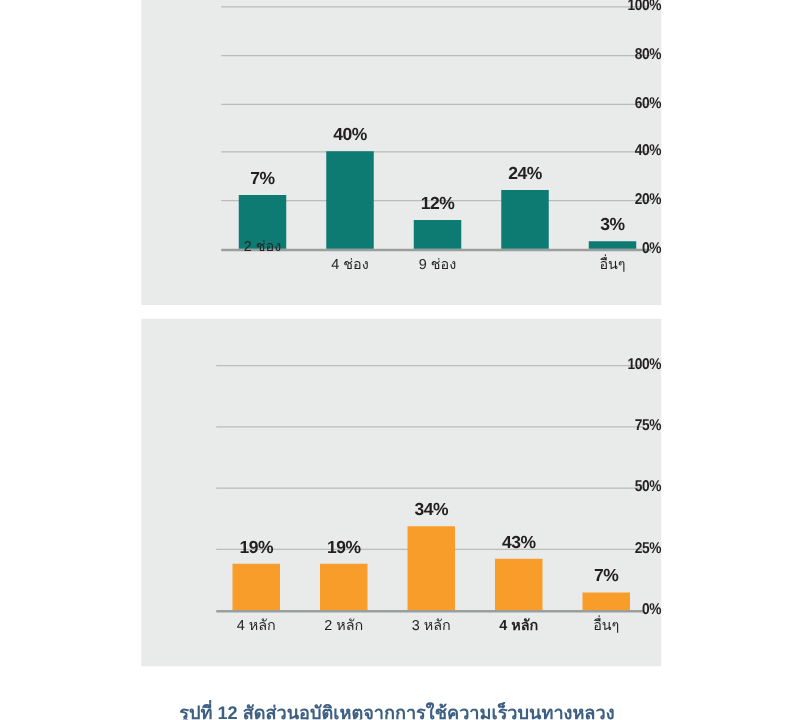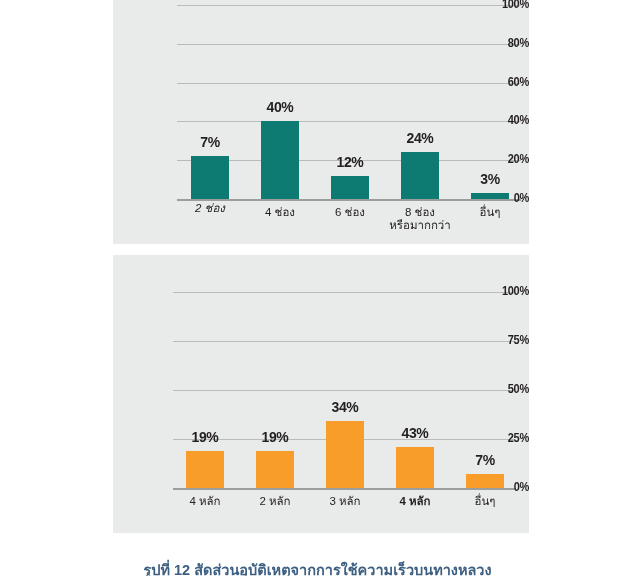--- a/index.html
+++ b/index.html
@@ -123,30 +123,29 @@
         <div class="gridline" style="top: 133.4px; left: 64px; right: 8px;"></div>
         <div class="ytick" style="top: 125.4px; width: 56px;">40%</div>
         <div class="gridline" style="top: 94.6px; left: 64px; right: 8px;"></div>
         <div class="ytick" style="top: 86.6px; width: 56px;">60%</div>
         <div class="gridline" style="top: 55.8px; left: 64px; right: 8px;"></div>
         <div class="ytick" style="top: 47.8px; width: 56px;">80%</div>
         <div class="gridline" style="top: 17px; left: 64px; right: 8px;"></div>
         <div class="ytick" style="top: 9px; width: 56px;">100%</div>
         <div class="bar teal" style="left: 78px; width: 38px; height: 42.68px; bottom: 45px;"></div>
         <div class="vallabel" style="left: 64px; width: 66px; top: 146.32px;">7%</div>
-        <div class="xlabel" style="left: 52px; width: 90px; top: 214px; font-style: italic;"><span>2 ช่อง</span></div>
+        <div class="xlabel" style="left: 52px; width: 90px; top: 204px;"><span>2 ช่อง</span></div>
         <div class="bar teal" style="left: 148px; width: 38px; height: 77.6px; bottom: 45px;"></div>
         <div class="vallabel" style="left: 134px; width: 66px; top: 111.4px;">40%</div>
         <div class="xlabel" style="left: 122px; width: 90px; top: 218px;"><span>4 ช่อง</span></div>
         <div class="bar teal" style="left: 218px; width: 38px; height: 23.28px; bottom: 45px;"></div>
         <div class="vallabel" style="left: 204px; width: 66px; top: 165.72px;">12%</div>
-        <div class="xlabel" style="left: 192px; width: 90px; top: 218px;"><span>6 ช่อง</span></div>
+        <div class="xlabel" style="left: 192px; width: 90px; top: 218px;"><span>9 ช่อง</span></div>
         <div class="bar teal" style="left: 288px; width: 38px; height: 46.56px; bottom: 45px;"></div>
         <div class="vallabel" style="left: 274px; width: 66px; top: 142.44px;">24%</div>
-        <div class="xlabel" style="left: 262px; width: 90px; top: 218px;"><span>8 ช่อง</span><span class="l2">หรือมากกว่า</span></div>
         <div class="bar teal" style="left: 358px; width: 38px; height: 5.82px; bottom: 45px;"></div>
         <div class="vallabel" style="left: 344px; width: 66px; top: 183.18px;">3%</div>
         <div class="xlabel" style="left: 332px; width: 90px; top: 218px;"><span>อื่นๆ</span></div>
       </div>
   </div>
 
   <div class="panel" id="panel-bottom">
     <div class="plot" id="plot-bottom">
         <div class="axisline" style="top: 233px; left: 60px; right: 14px;"></div>
         <div class="ytick" style="top: 225px; width: 52px;">0%</div>

